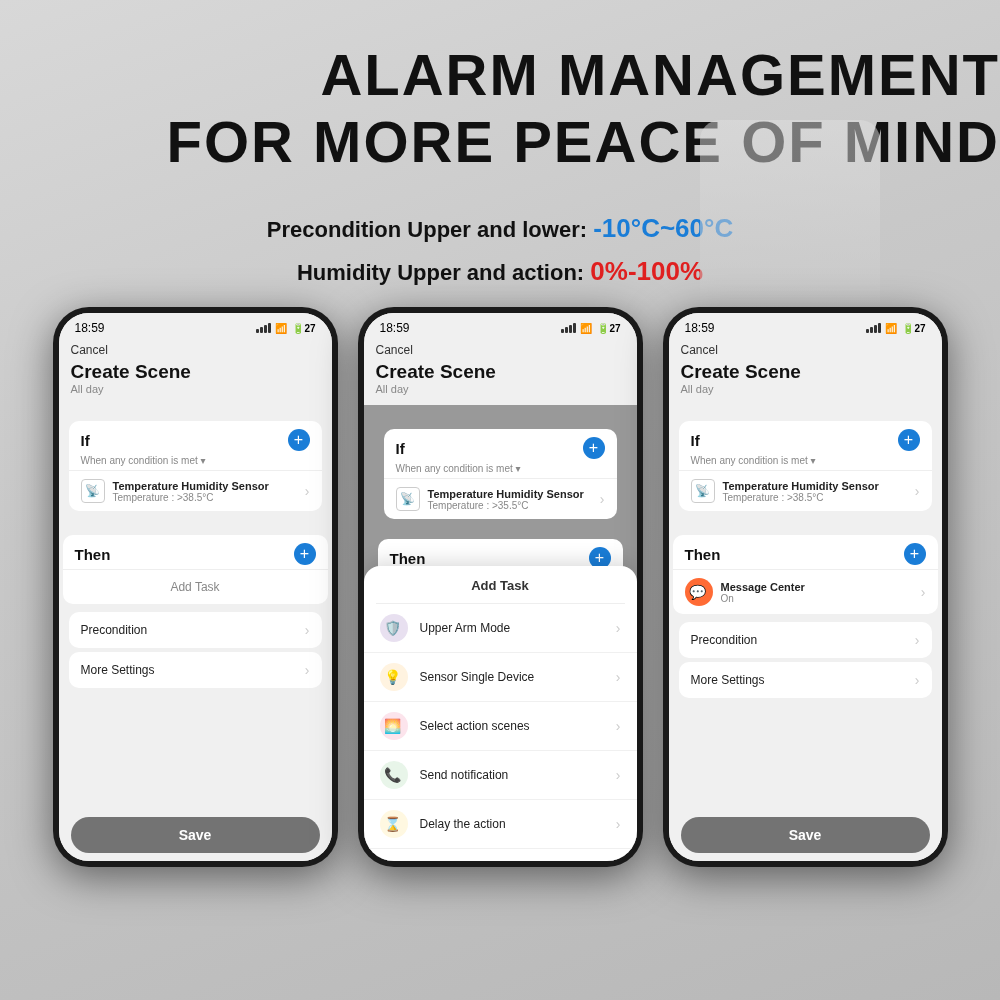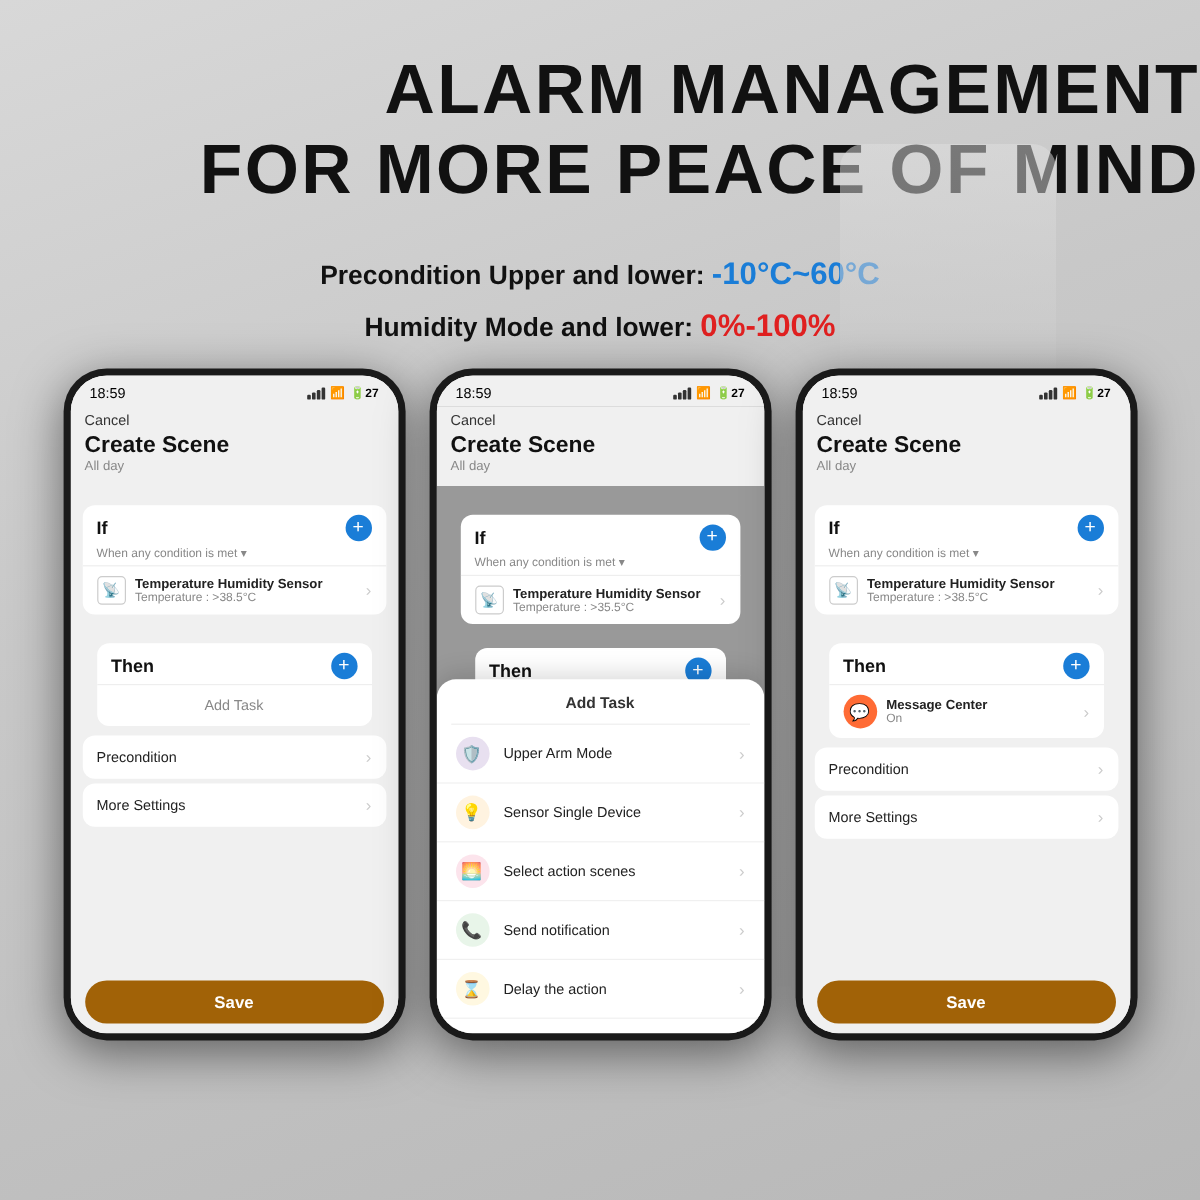--- a/index.html
+++ b/index.html
@@ -215,21 +215,21 @@
     .sensor-name { font-size: 11px; font-weight: 600; color: #222; }
     .sensor-value { font-size: 10px; color: #888; }
 
     .chevron {
       color: #ccc;
       font-size: 14px;
     }
 
     .then-section {
       background: #fff;
-      margin: 4px 22px;
+      margin: 4px 4px;
       border-radius: 10px;
       overflow: hidden;
     }
 
     .add-task-row {
       text-align: center;
       padding: 10px;
       font-size: 12px;
       color: #888;
       border-top: 1px solid #eee;
@@ -246,21 +246,21 @@
       background: #fff;
       padding: 10px 12px;
       border-radius: 10px;
       margin-bottom: 4px;
       font-size: 12px;
       color: #222;
     }
 
     .save-btn {
       margin: 8px 12px;
-      background: #a16207;
+      background: #737373;
       color: white;
       border-radius: 22px;
       padding: 10px;
       text-align: center;
       font-size: 14px;
       font-weight: 600;
     }
 
     
     .task-overlay {
@@ -343,21 +343,21 @@
     <span>FOR MORE PEACE OF MIND</span>
   </div>
 </div>
 
 <div class="specs-section">
   <div class="spec-line">
     <span>Precondition Upper and lower:</span>
     <span class="spec-value-blue">-10°C~60°C</span>
   </div>
   <div class="spec-line">
-    <span>Humidity Mode and lower:</span>
+    <span>Humidity Upper and action:</span>
     <span class="spec-value-red">0%-100%</span>
   </div>
 </div>
 
 <div class="phones-section">
 
   <div class="phone">
     <div class="phone-inner">
       <div class="status-bar">
         <span class="status-time">18:59</span>

